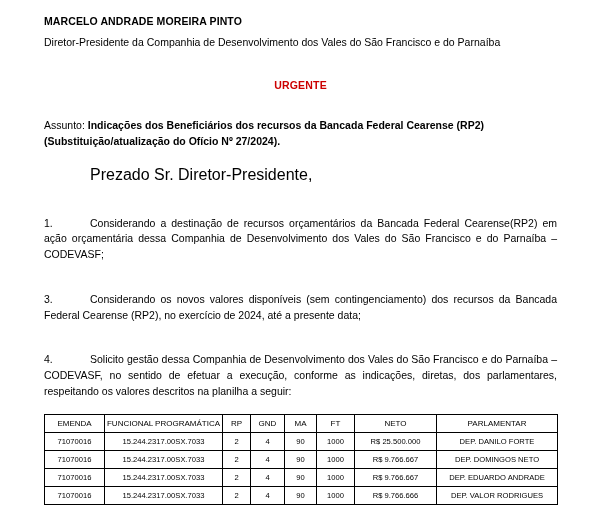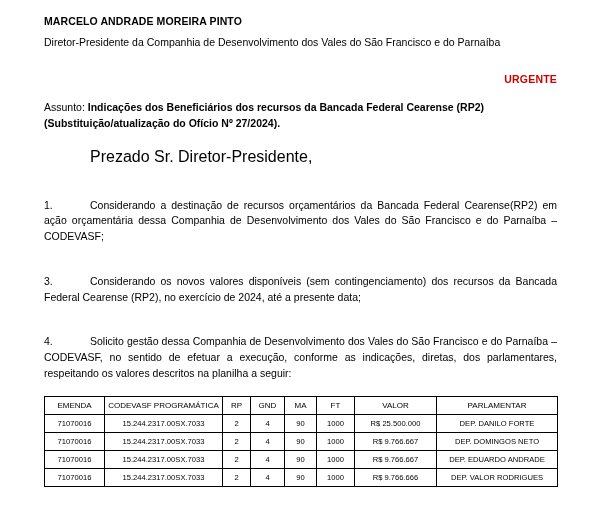--- a/index.html
+++ b/index.html
@@ -29,31 +29,31 @@
     line-height: 1.45;
   }
   .recipient-role {
     font-size: 10.5px;
     line-height: 1.5;
     margin: 6px 0 0 0;
     text-align: left;
     max-width: 500px;
   }
   .urgent-wrap {
-    margin-top: 18px;
-    text-align: right;
+    margin-top: 24px;
+    text-align: center;
   }
   .urgent {
     color: #cc0000;
     font-weight: bold;
     font-size: 10.5px;
     letter-spacing: 0.2px;
   }
   .subject {
-    margin-top: 12px;
+    margin-top: 24px;
     font-size: 10.5px;
     line-height: 1.55;
   }
   .subject .label {
     font-weight: normal;
   }
   .subject .strong {
     font-weight: bold;
   }
   .greeting {
@@ -143,26 +143,26 @@
       <col class="col-rp">
       <col class="col-gnd">
       <col class="col-ma">
       <col class="col-ft">
       <col class="col-valor">
       <col class="col-parl">
     </colgroup>
     <thead>
       <tr>
         <th>EMENDA</th>
-        <th>CODEVASF PROGRAMÁTICA</th>
+        <th>FUNCIONAL PROGRAMÁTICA</th>
         <th>RP</th>
         <th>GND</th>
         <th>MA</th>
         <th>FT</th>
-        <th>VALOR</th>
+        <th>NETO</th>
         <th>PARLAMENTAR</th>
       </tr>
     </thead>
     <tbody>
       <tr>
         <td>71070016</td>
         <td>15.244.2317.00SX.7033</td>
         <td>2</td>
         <td>4</td>
         <td>90</td>

